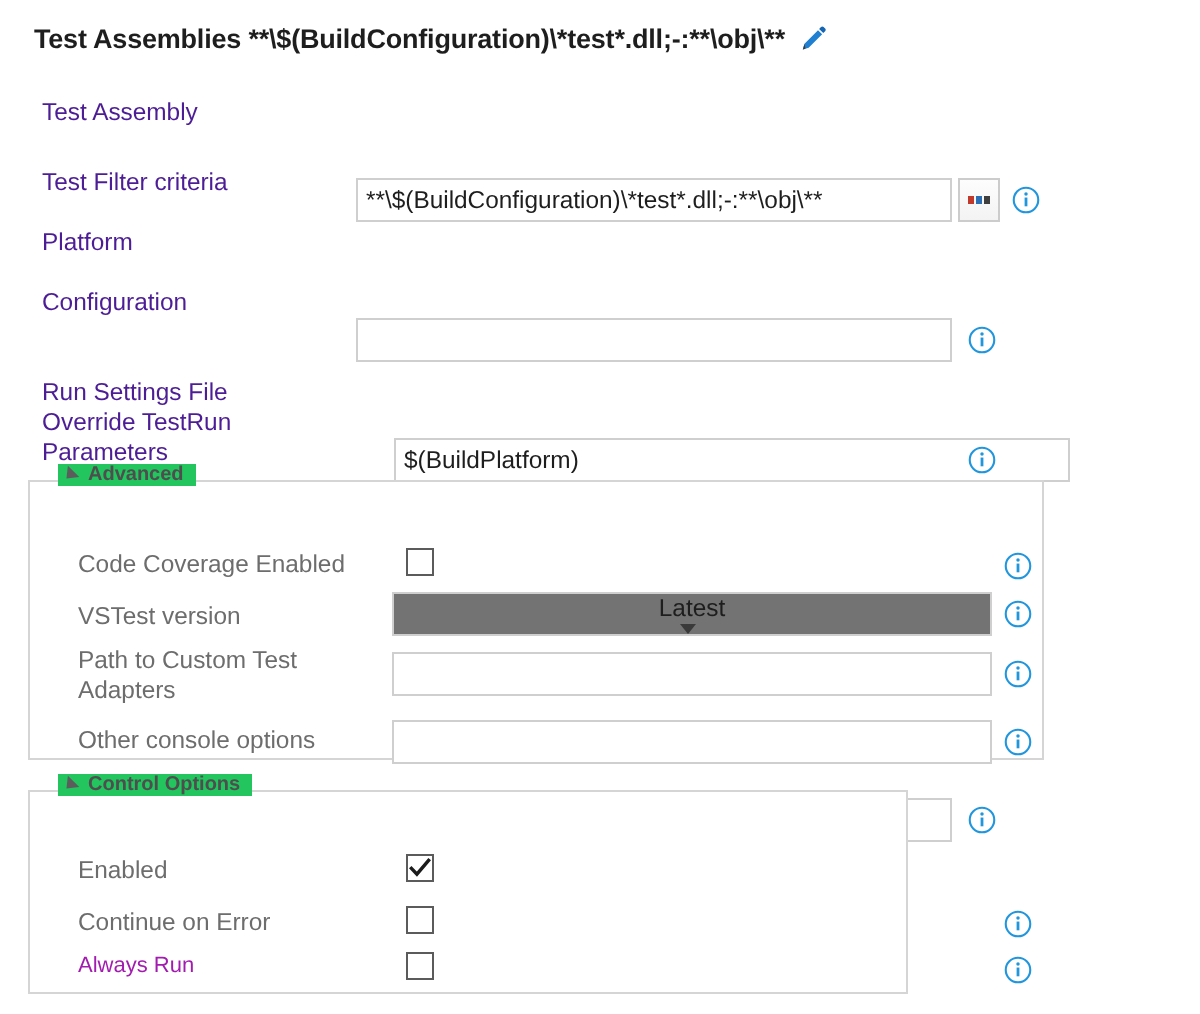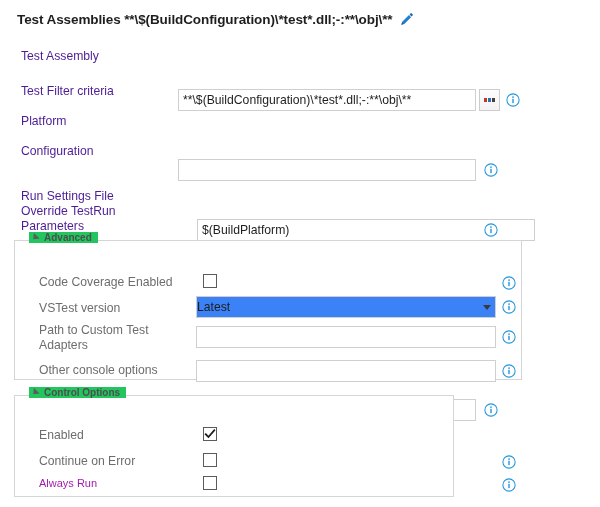--- a/index.html
+++ b/index.html
@@ -107,24 +107,25 @@
     cursor: pointer;
     display:flex; align-items:center; justify-content:center;
   }
   .cbox svg { display:block; }
 
   
   .dropdown {
     position: absolute;
     height: 22px;
     border: 1px solid #cfcfcf;
-    background: #3b82f6;
+    background: #737373;
     display:flex; align-items:center;
     padding: 0 0;
     cursor: pointer;
+    flex-direction: column;
   }
   .dd-text { font-size: 12.2px; color:#1e1e1e; flex:1; }
   .dd-arrow {
     width: 0; height: 0;
     border-left: 4.5px solid transparent;
     border-right: 4.5px solid transparent;
     border-top: 5px solid #3a3a3a;
     margin-right: 4px;
   }
 </style>

